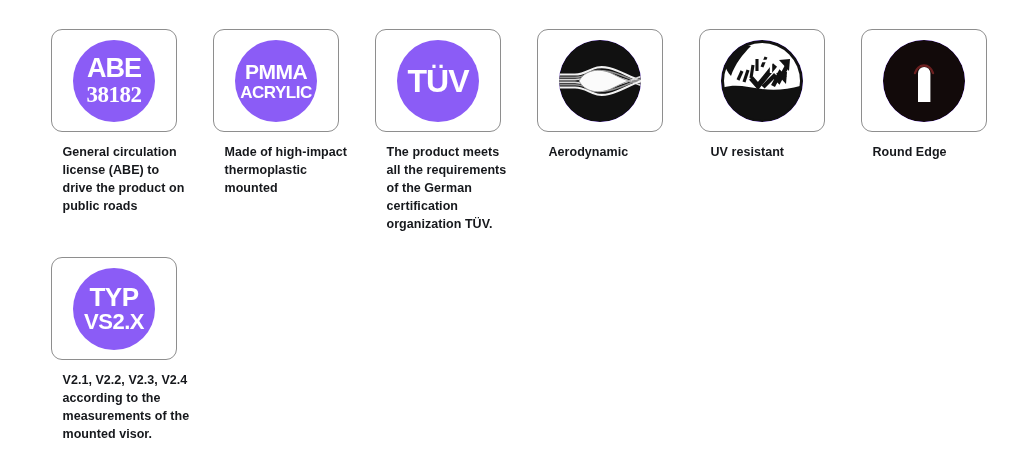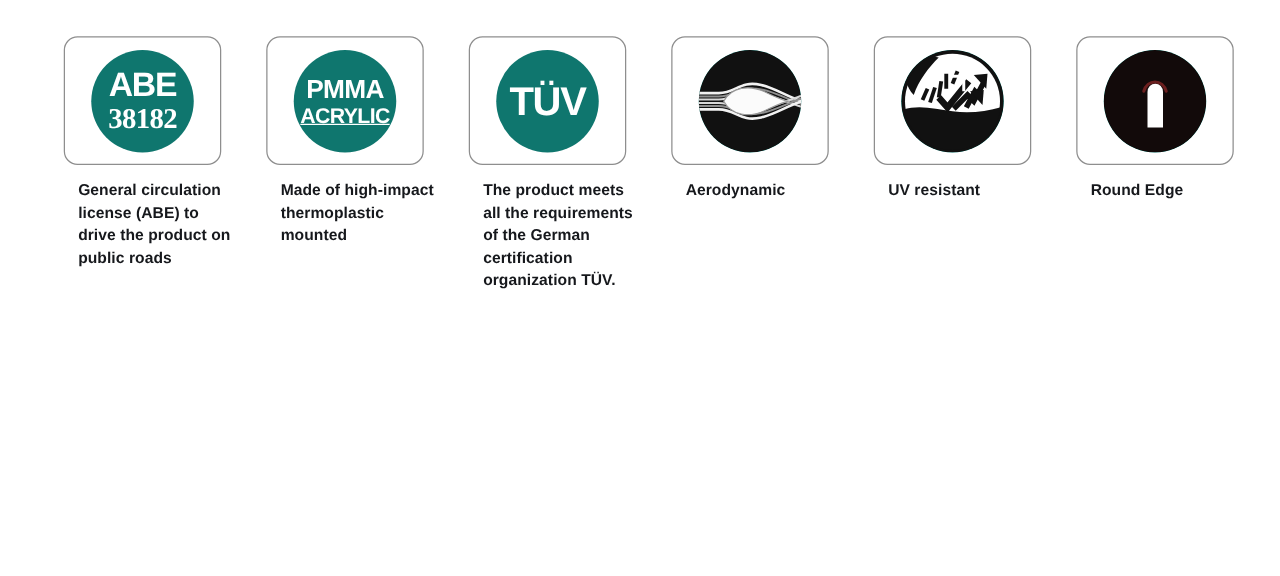--- a/index.html
+++ b/index.html
@@ -43,40 +43,40 @@
     background: #ffffff;
     display: flex;
     align-items: center;
     justify-content: center;
     overflow: hidden;
   }
   .badge {
     width: 82px;
     height: 82px;
     border-radius: 50%;
-    background: #0f766e;
+    background: #8b5cf6;
     display: flex;
     flex-direction: column;
     align-items: center;
     justify-content: center;
     color: #ffffff;
     line-height: 1;
     overflow: hidden;
     position: relative;
   }
   .badge .l1, .badge .l2 {
     font-weight: 700;
     letter-spacing: -0.5px;
     text-align: center;
     white-space: nowrap;
   }
   .badge.abe .l1 { font-size: 27px; letter-spacing: -1px; }
   .badge.abe .l2 { font-size: 23px; margin-top: 1px; letter-spacing: -0.5px; font-family: Liberation Serif, serif; }
   .badge.pmma .l1 { font-size: 21px; }
-  .badge.pmma .l2 { font-size: 17px; margin-top: 2px; text-decoration: underline; }
+  .badge.pmma .l2 { font-size: 17px; margin-top: 2px; }
   .badge.tuv .l1 { font-size: 32px; letter-spacing: -1px; }
   .badge.typ .l1 { font-size: 26px; letter-spacing: -0.5px; }
   .badge.typ .l2 { font-size: 22px; margin-top: 1px; letter-spacing: -0.5px; }
 
   .badge.graphic { padding: 0; }
   .badge.graphic svg { display: block; width: 82px; height: 82px; }
 
   .caption {
     margin-top: 11px;
     font-size: 12.5px;
@@ -184,14 +184,23 @@
         <svg viewBox="0 0 82 82" xmlns="http://www.w3.org/2000/svg">
           <circle cx="41" cy="41" r="41" fill="#120a0a"></circle>
           <path d="M32 33 A9.5 11 0 0 1 50 33" fill="none" stroke="#6b1f1f" stroke-width="2.4" stroke-linecap="round"></path>
           <path d="M35 62 V33.5 A6.2 6.6 0 0 1 47.4 33.5 V62 Z" fill="#ffffff"></path>
         </svg>
       </div>
     </div>
     <div class="caption">Round Edge</div>
   </div>
 
+  <div class="feature">
+    <div class="card">
+      <div class="badge typ">
+        <div class="l1">TYP</div>
+        <div class="l2">VS2.X</div>
+      </div>
+    </div>
+    <div class="caption">V2.1, V2.2, V2.3, V2.4 according to the measurements of the mounted visor.</div>
+  </div>
 
 </div>
 
 </body></html>

